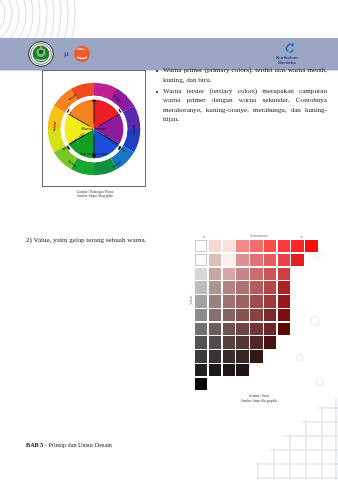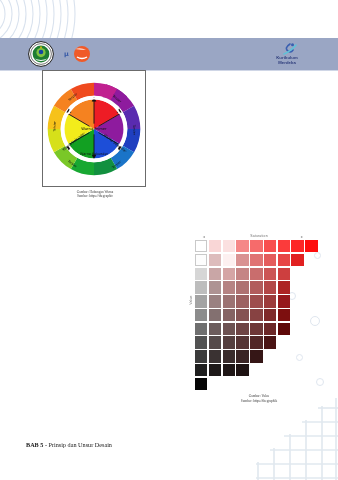--- a/index.html
+++ b/index.html
@@ -275,23 +275,26 @@
         </svg>
       </div>
       <div class="caption">
         <div>Gambar: Hubungan Warna</div>
         <div>Sumber: https://thegraphic</div>
       </div>
     </div>
 
     <div class="bullets">
       <ul>
+        <li>Warna primer (primary colors), terdiri atas warna merah, kuning, dan biru.</li>
+        <li>Warna tersier (tertiary colors) merupakan campuran warna primer dengan warna sekunder. Contohnya merahoranye, kuning-oranye, merahungu, dan kuning-hijau.</li>
       </ul>
     </div>
 
+    <div class="value-text">2) Value, yaitu gelap terang sebuah warna.</div>
 
     <div class="figure-value">
       <div class="vc-toplabel">
         <span class="ar-l">◄</span>
         <span>Saturation</span>
         <span class="ar-r">►</span>
       </div>
       <div class="vc-body">
         <div class="vc-sidelabel">
           <span>Value</span>

